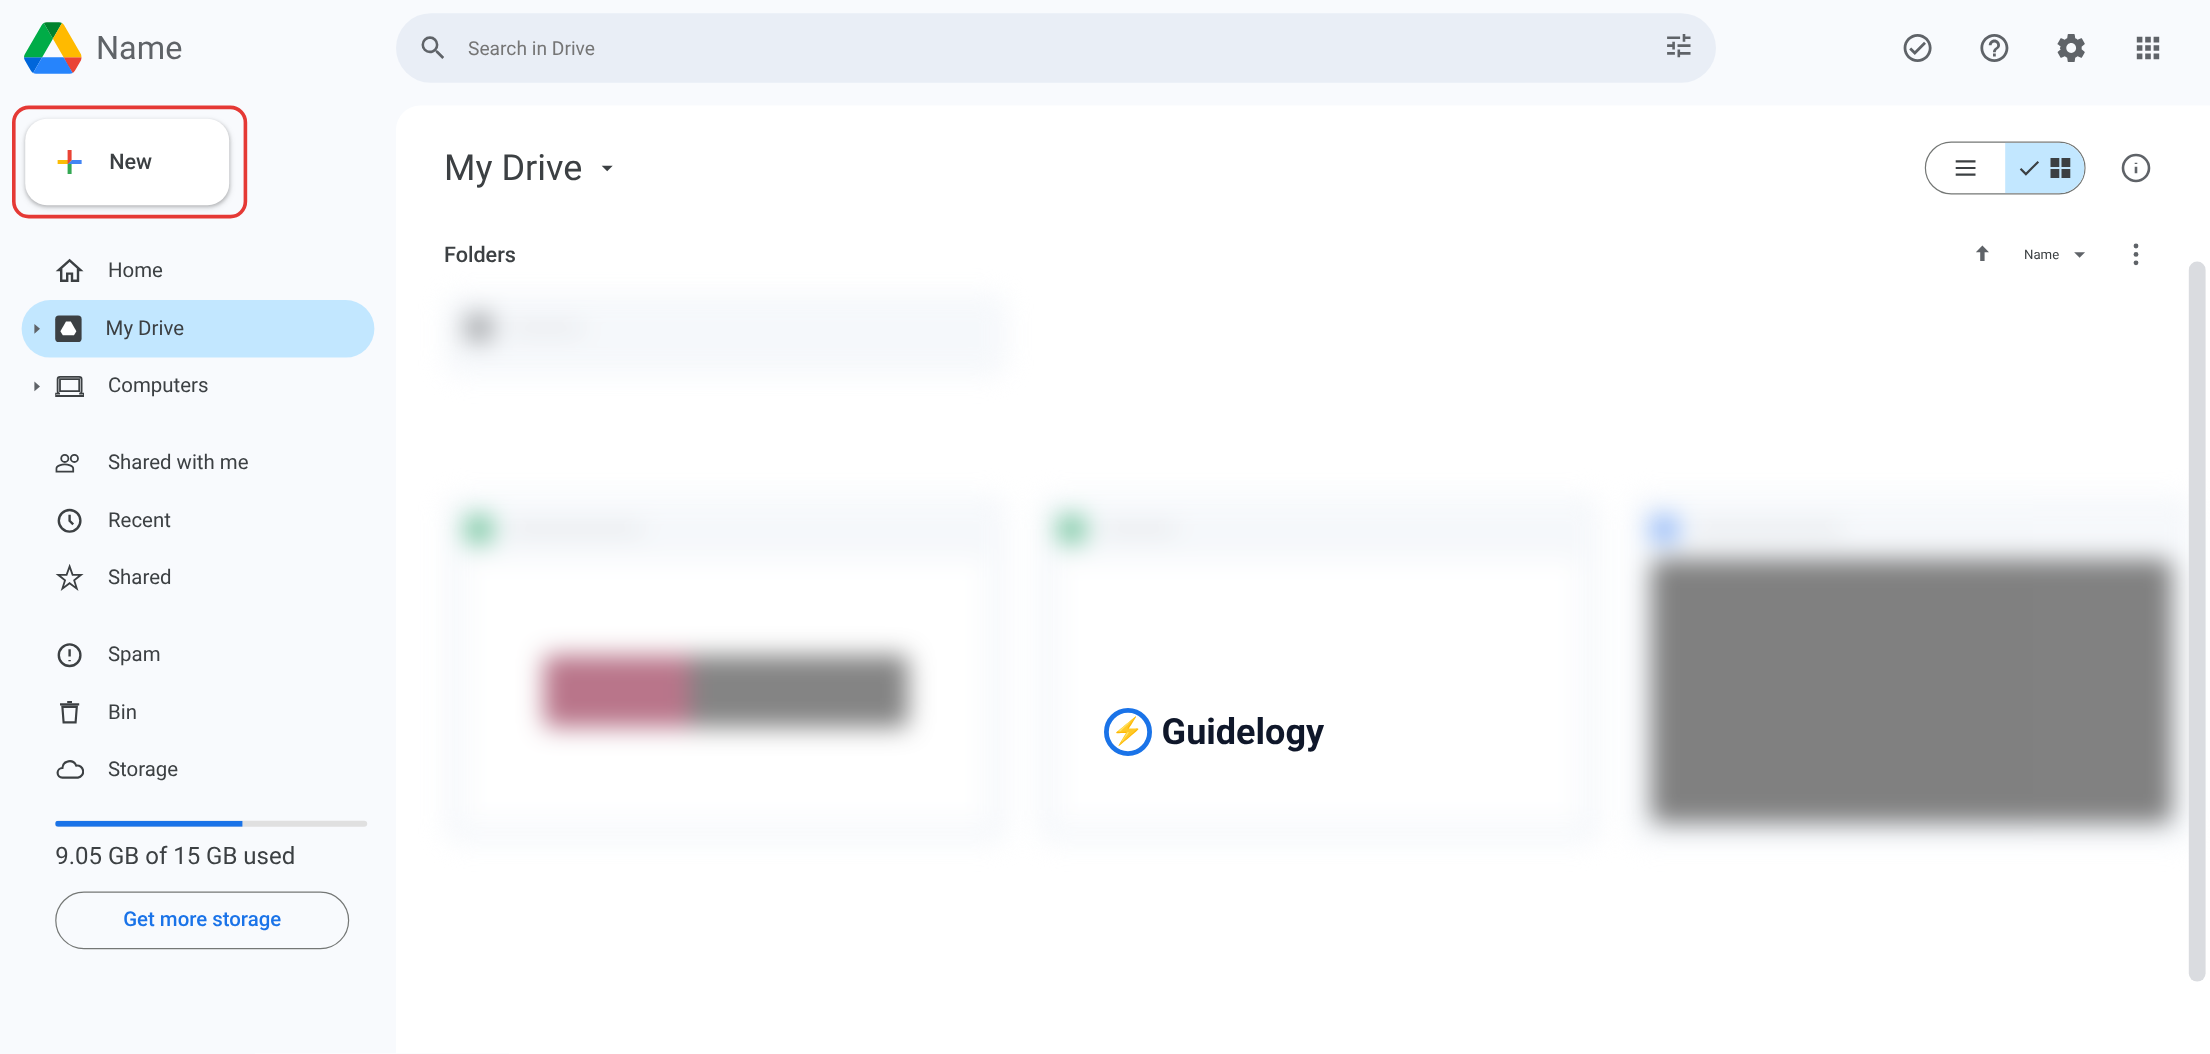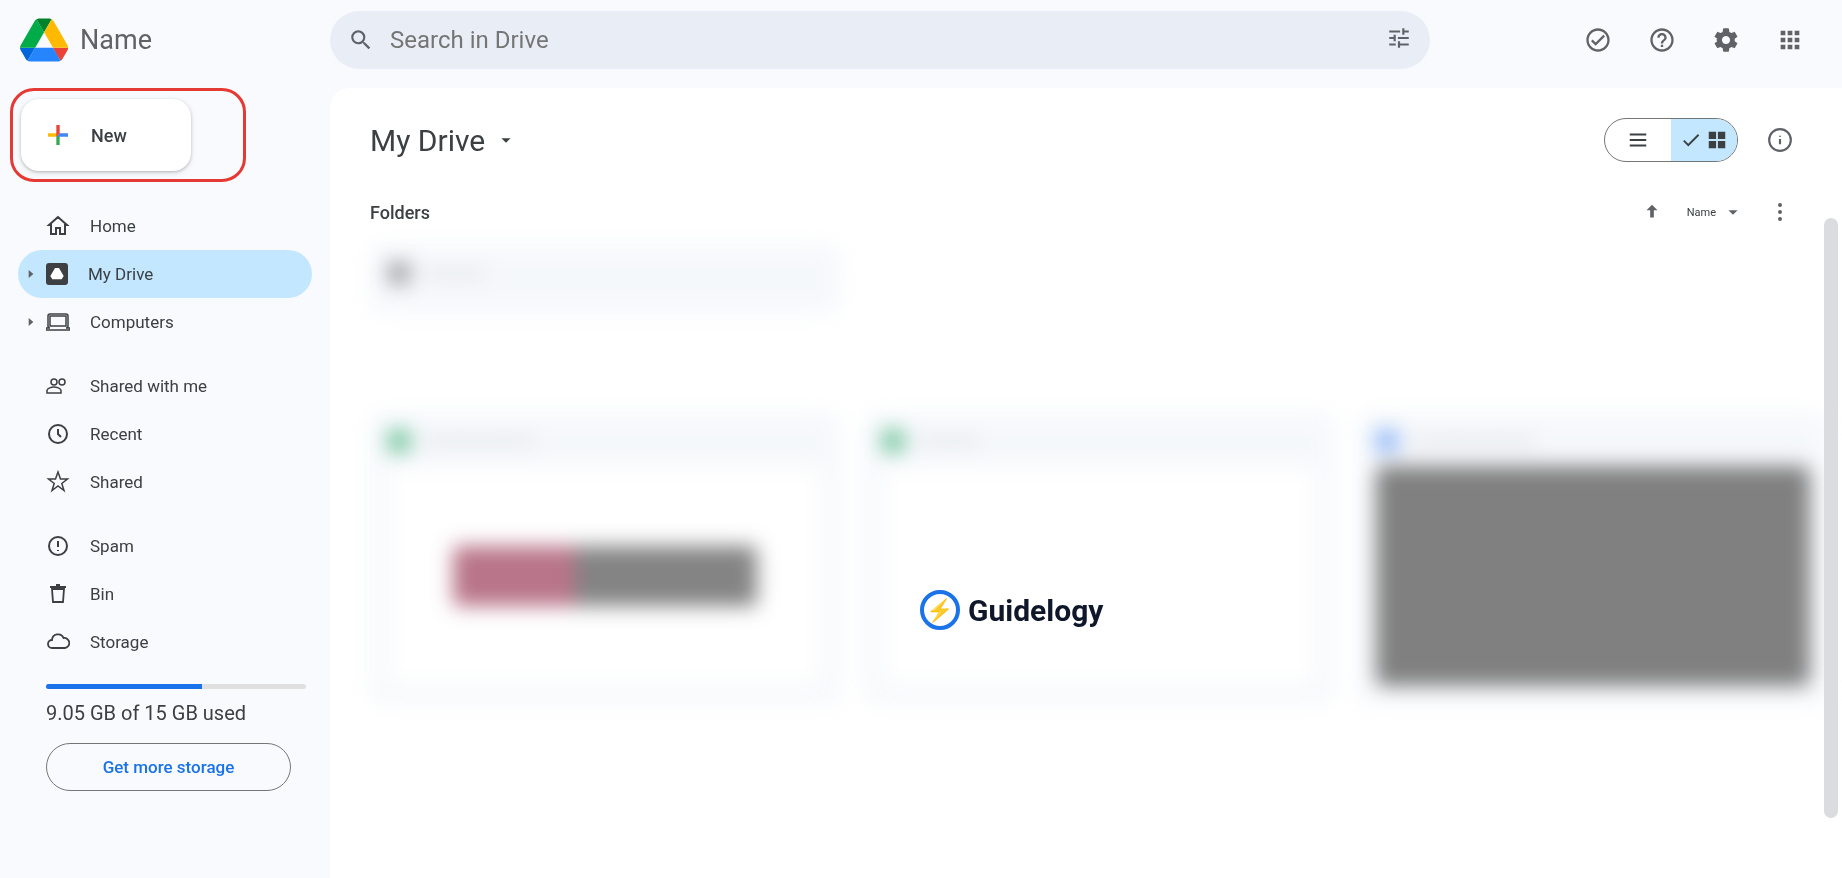--- a/index.html
+++ b/index.html
@@ -5,29 +5,29 @@
 * { margin:0; padding:0; box-sizing:border-box; font-family:'Google Sans',Roboto,Arial,sans-serif; }
 body { background:#f8fafd; width:1842px; height:878px; overflow:hidden; position:relative; }
 
 
 .header { display:flex; align-items:center; height:80px; padding:0 20px; }
 .logo-block { display:flex; align-items:center; gap:12px; width:310px; }
 .drive-logo { width:48px; height:48px; }
 .drive-title { font-size:27px; color:#5f6368; }
 .search-bar { flex:0 0 1100px; height:58px; background:#e9eef6; border-radius:30px; display:flex; align-items:center; padding:0 18px; }
 .search-bar svg { width:26px; height:26px; fill:#5f6368; }
-.search-input { flex:1; border:none; background:transparent; font-size:24px; color:#a16207; padding-left:16px; outline:none; }
+.search-input { flex:1; border:none; background:transparent; font-size:16px; color:#a16207; padding-left:16px; outline:none; }
 .search-options { margin-left:auto; }
 .header-icons { margin-left:auto; display:flex; align-items:center; gap:16px; padding-right:8px; }
 .hicon { width:48px; height:48px; border-radius:50%; display:flex; align-items:center; justify-content:center; cursor:pointer; }
 .hicon svg { width:28px; height:28px; fill:#5f6368; }
 
 
 .sidebar { position:absolute; left:0; top:88px; width:330px; padding:0 18px; }
-.new-highlight { border:3px solid #e53935; border-radius:24px; padding:8px; width:236px; margin-bottom:20px; margin-left:-8px; }
+.new-highlight { border:3px solid #e53935; border-radius:14px; padding:8px; width:196px; margin-bottom:20px; margin-left:-8px; }
 .new-btn { width:170px; height:72px; background:#fff; border-radius:18px; box-shadow:0 1px 3px rgba(0,0,0,0.2),0 2px 6px rgba(0,0,0,0.1); display:flex; align-items:center; padding-left:22px; gap:18px; cursor:pointer; }
 .new-btn svg { width:30px; height:30px; }
 .new-btn span { font-size:18px; color:#3c4043; font-weight:500; }
 
 .nav-list { list-style:none; margin-top:8px; }
 .nav-item { height:48px; display:flex; align-items:center; padding-left:28px; gap:20px; border-radius:24px; cursor:pointer; color:#3c4043; font-size:17px; position:relative; }
 .nav-item.active { background:#c2e7ff; }
 .nav-item svg { width:24px; height:24px; fill:#3c4043; }
 .nav-item .expand { position:absolute; left:6px; width:14px; height:14px; fill:#5f6368; }
 .nav-item.small-icon svg.mainic { background:#3c4043; fill:#fff; border-radius:3px; padding:3px; width:22px; height:22px; }

